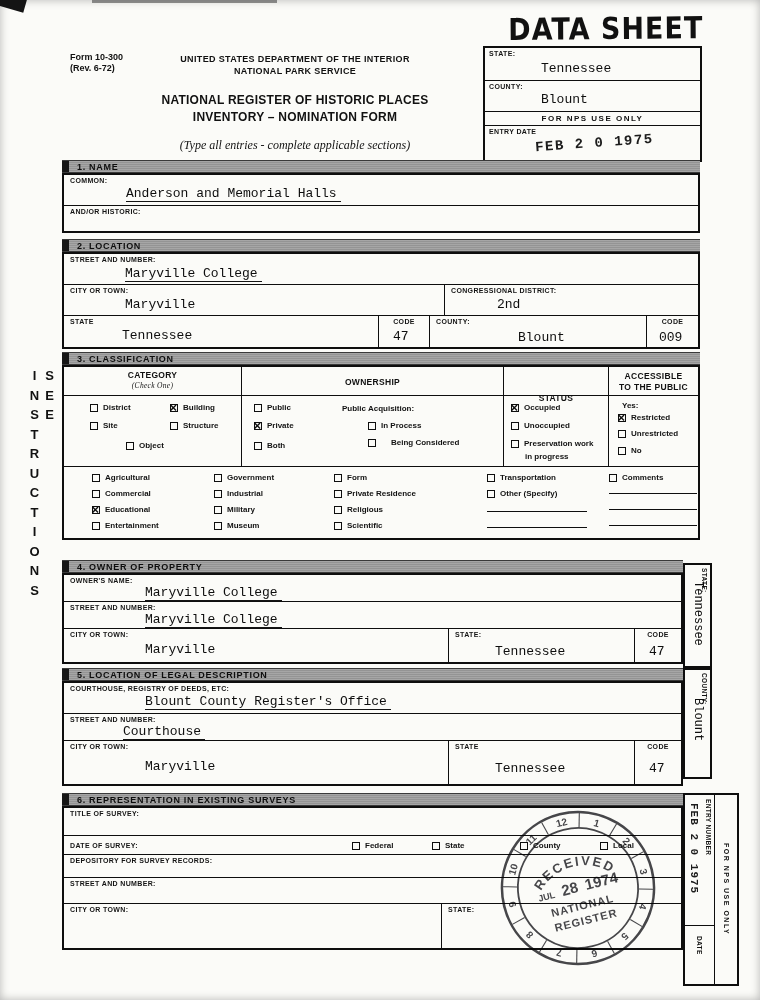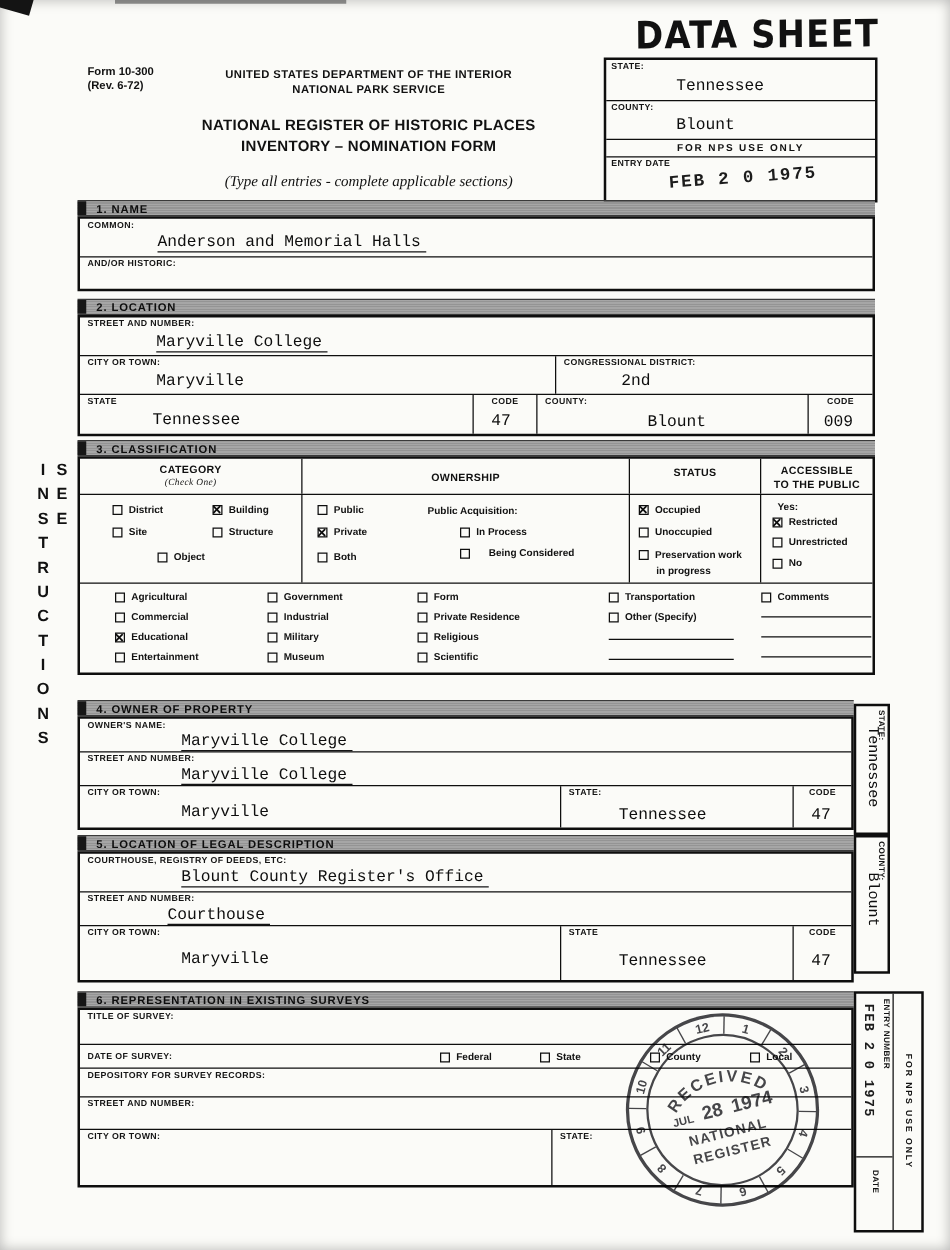--- a/index.html
+++ b/index.html
@@ -136,21 +136,21 @@
   <div class="box" style="left:62px; top:365px; width:638px;">
 
     <div class="row cells" style="height:29px;">
       <div class="cell hdr" style="width:178px; padding-top:3px;">
         <div>CATEGORY</div>
         <div class="serifit" style="font-size:7.5px;">(Check One)</div>
       </div>
       <div class="cell hdr" style="width:262px; padding-top:10px;">
         <div>OWNERSHIP</div>
       </div>
-      <div class="cell hdr" style="width:105px; padding-top:6px;">
+      <div class="cell hdr" style="width:105px; padding-top:26px;">
         <div>STATUS</div>
       </div>
       <div class="cell hdr" style="flex:1; padding-top:4px;">
         <div>ACCESSIBLE</div>
         <div>TO THE PUBLIC</div>
       </div>
     </div>
 
     <div class="row cells" style="height:71px;">
       <div class="cell" style="width:178px;">
@@ -338,21 +338,21 @@
   </div>
 
   <div class="bar" style="top:668px; width:621px;">5. LOCATION OF LEGAL DESCRIPTION</div>
   <div class="box" style="left:62px; top:681px; width:621px;">
     <div class="row" style="height:31px;">
       <span class="lbl" style="left:6px; top:2px;">COURTHOUSE, REGISTRY OF DEEDS, ETC:</span>
       <span class="typed u" style="left:81px; top:11px;">Blount County Register's Office</span>
     </div>
     <div class="row" style="height:27px;">
       <span class="lbl" style="left:6px; top:2px;">STREET AND NUMBER:</span>
-      <span class="typed u" style="left:70px; top:10px;">Courthouse</span>
+      <span class="typed u" style="left:59px; top:10px;">Courthouse</span>
     </div>
     <div class="row cells" style="height:43px;">
       <div class="cell" style="width:385px;">
         <span class="lbl" style="left:6px; top:2px;">CITY OR TOWN:</span>
         <span class="typed" style="left:81px; top:18px;">Maryville</span>
       </div>
       <div class="cell" style="width:186px;">
         <span class="lbl" style="left:6px; top:2px;">STATE</span>
         <span class="typed" style="left:46px; top:20px;">Tennessee</span>
       </div>

